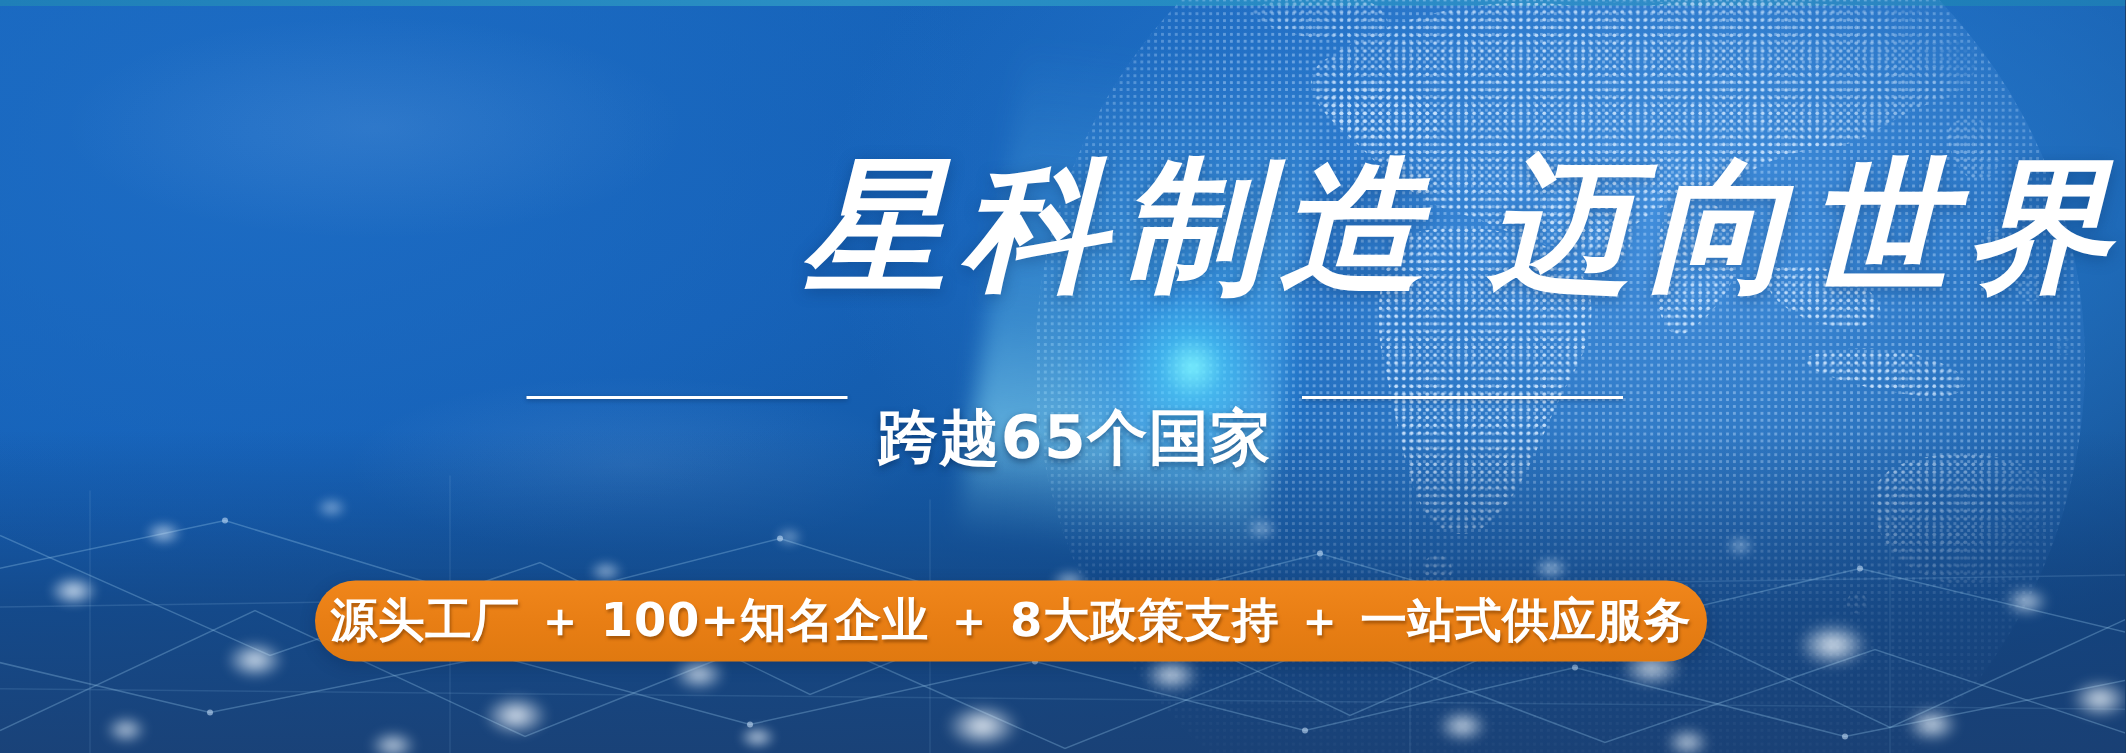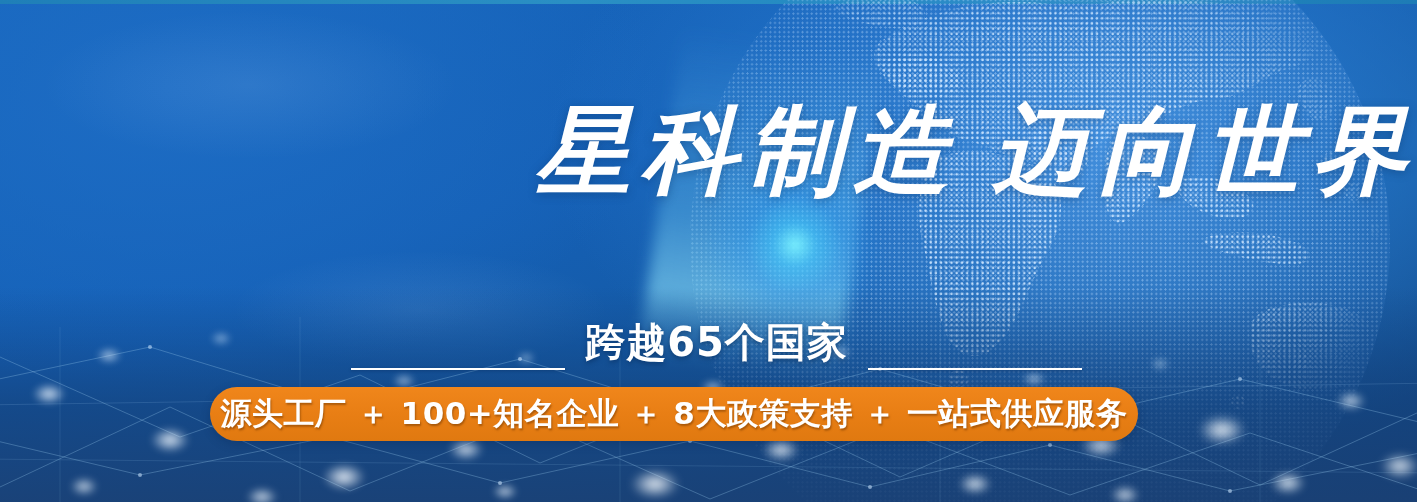--- a/index.html
+++ b/index.html
@@ -130,25 +130,24 @@
   }
   .headline .gap{display:inline-block;width:34px;}
 
   
   .subtitle-row{
     position:absolute;
     left:16px; right:0;
     top:264px;
     height:62px;
     display:flex;
-    align-items:flex-end;
+    align-items:flex-start;
     justify-content:center;
     gap:20px;
     z-index:6;
-    margin-top:44px;
   }
   .rule{
     width:214px; height:2px;
     background:#ffffff;
     box-shadow:0 1px 3px rgba(8,40,85,0.45);
     flex:0 0 auto;
   }
   .subtitle-text{
     color:#ffffff;
     font-family:"DejaVu Sans","Liberation Sans",sans-serif;

